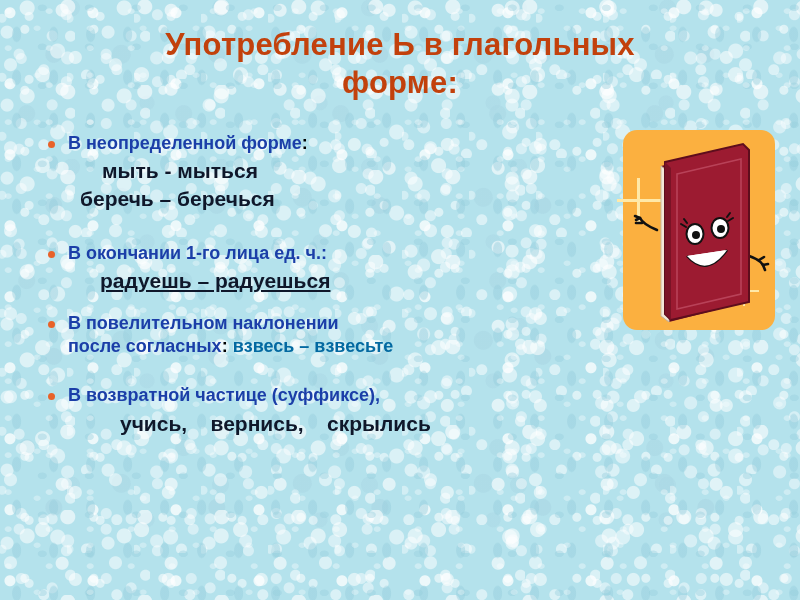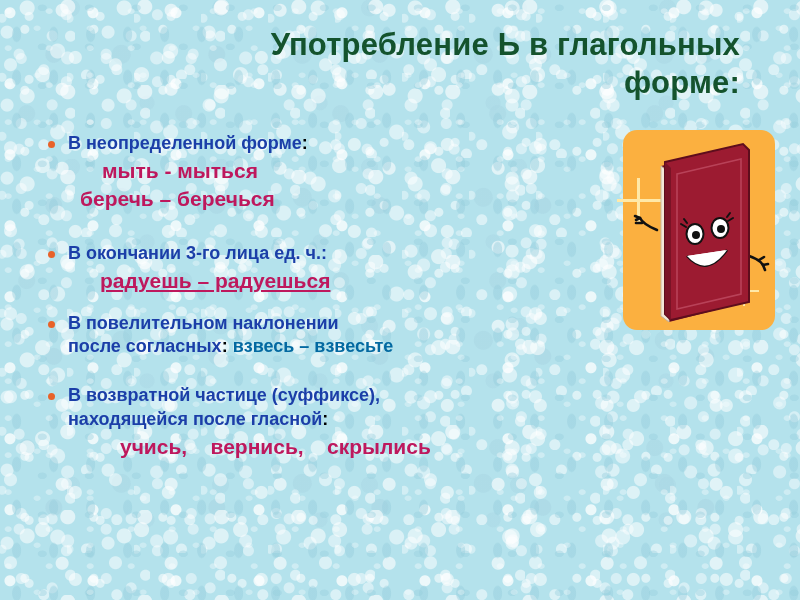--- a/index.html
+++ b/index.html
@@ -74,25 +74,25 @@
     position: absolute;
     inset: 0;
   }
 
   
   .title {
     position: absolute;
     top: 26px;
     left: 60px;
     width: 680px;
-    text-align: right;
+    text-align: center;
     font-size: 31px;
     font-weight: bold;
     line-height: 1.22;
-    color: #14532d;
+    color: #c2410c;
     letter-spacing: 0.2px;
   }
   .title .line2 { display: block; }
 
   
   .bullets {
     position: absolute;
     top: 132px;
     left: 42px;
     width: 600px;
@@ -122,21 +122,21 @@
     color: #000000;
     font-weight: bold;
   }
   .lead .cont {
     display: block;
     padding-left: 0;
   }
   .examples {
     font-size: 21px;
     font-weight: bold;
-    color: #be185d;
+    color: #0f172a;
     line-height: 1.3;
     padding-left: 52px;
     margin-top: 2px;
     white-space: pre;
   }
 
   .blk1 .examples { padding-left: 60px; }
   .blk1 .examples .l2 { display: block; padding-left: -0px; margin-left: -22px; }
   .blk2 { margin-top: 30px; }
   .blk2 .examples { padding-left: 58px; text-decoration: underline; }
@@ -214,36 +214,35 @@
 
       <div class="block blk1">
         <div class="lead">
           <span class="dot"></span><span>В неопределенной форме</span><span class="tail">:</span>
         </div>
         <div class="examples"><span>мыть - мыться</span><span class="l2">беречь – беречься</span></div>
       </div>
 
       <div class="block blk2">
         <div class="lead">
-          <span class="dot"></span><span>В окончании 3-го лица ед. ч.:</span>
+          <span class="dot"></span><span>В окончании 1-го лица ед. ч.:</span>
         </div>
         <div class="examples"><span>радуешь – радуешься</span></div>
       </div>
 
       <div class="block blk3">
         <div class="lead">
           <span class="dot"></span><span>В повелительном наклонении</span>
           <span class="cont"><span>после согласных</span><span class="tail">:</span> <span class="inline-ex">взвесь – взвесьте</span></span>
         </div>
       </div>
 
       <div class="block blk4">
         <div class="lead">
           <span class="dot"></span><span>В возвратной частице (суффиксе),</span>
-          <span class="cont"><span>находящейся после гласной</span><span class="tail">:</span></span>
         </div>
         <div class="examples"><span>учись,    вернись,    скрылись</span></div>
       </div>
 
     </div>
 
     <div class="book-wrap">
       <div class="book-card"></div>
       <div class="sparkle spark1"></div>
       <div class="sparkle spark2"></div>

